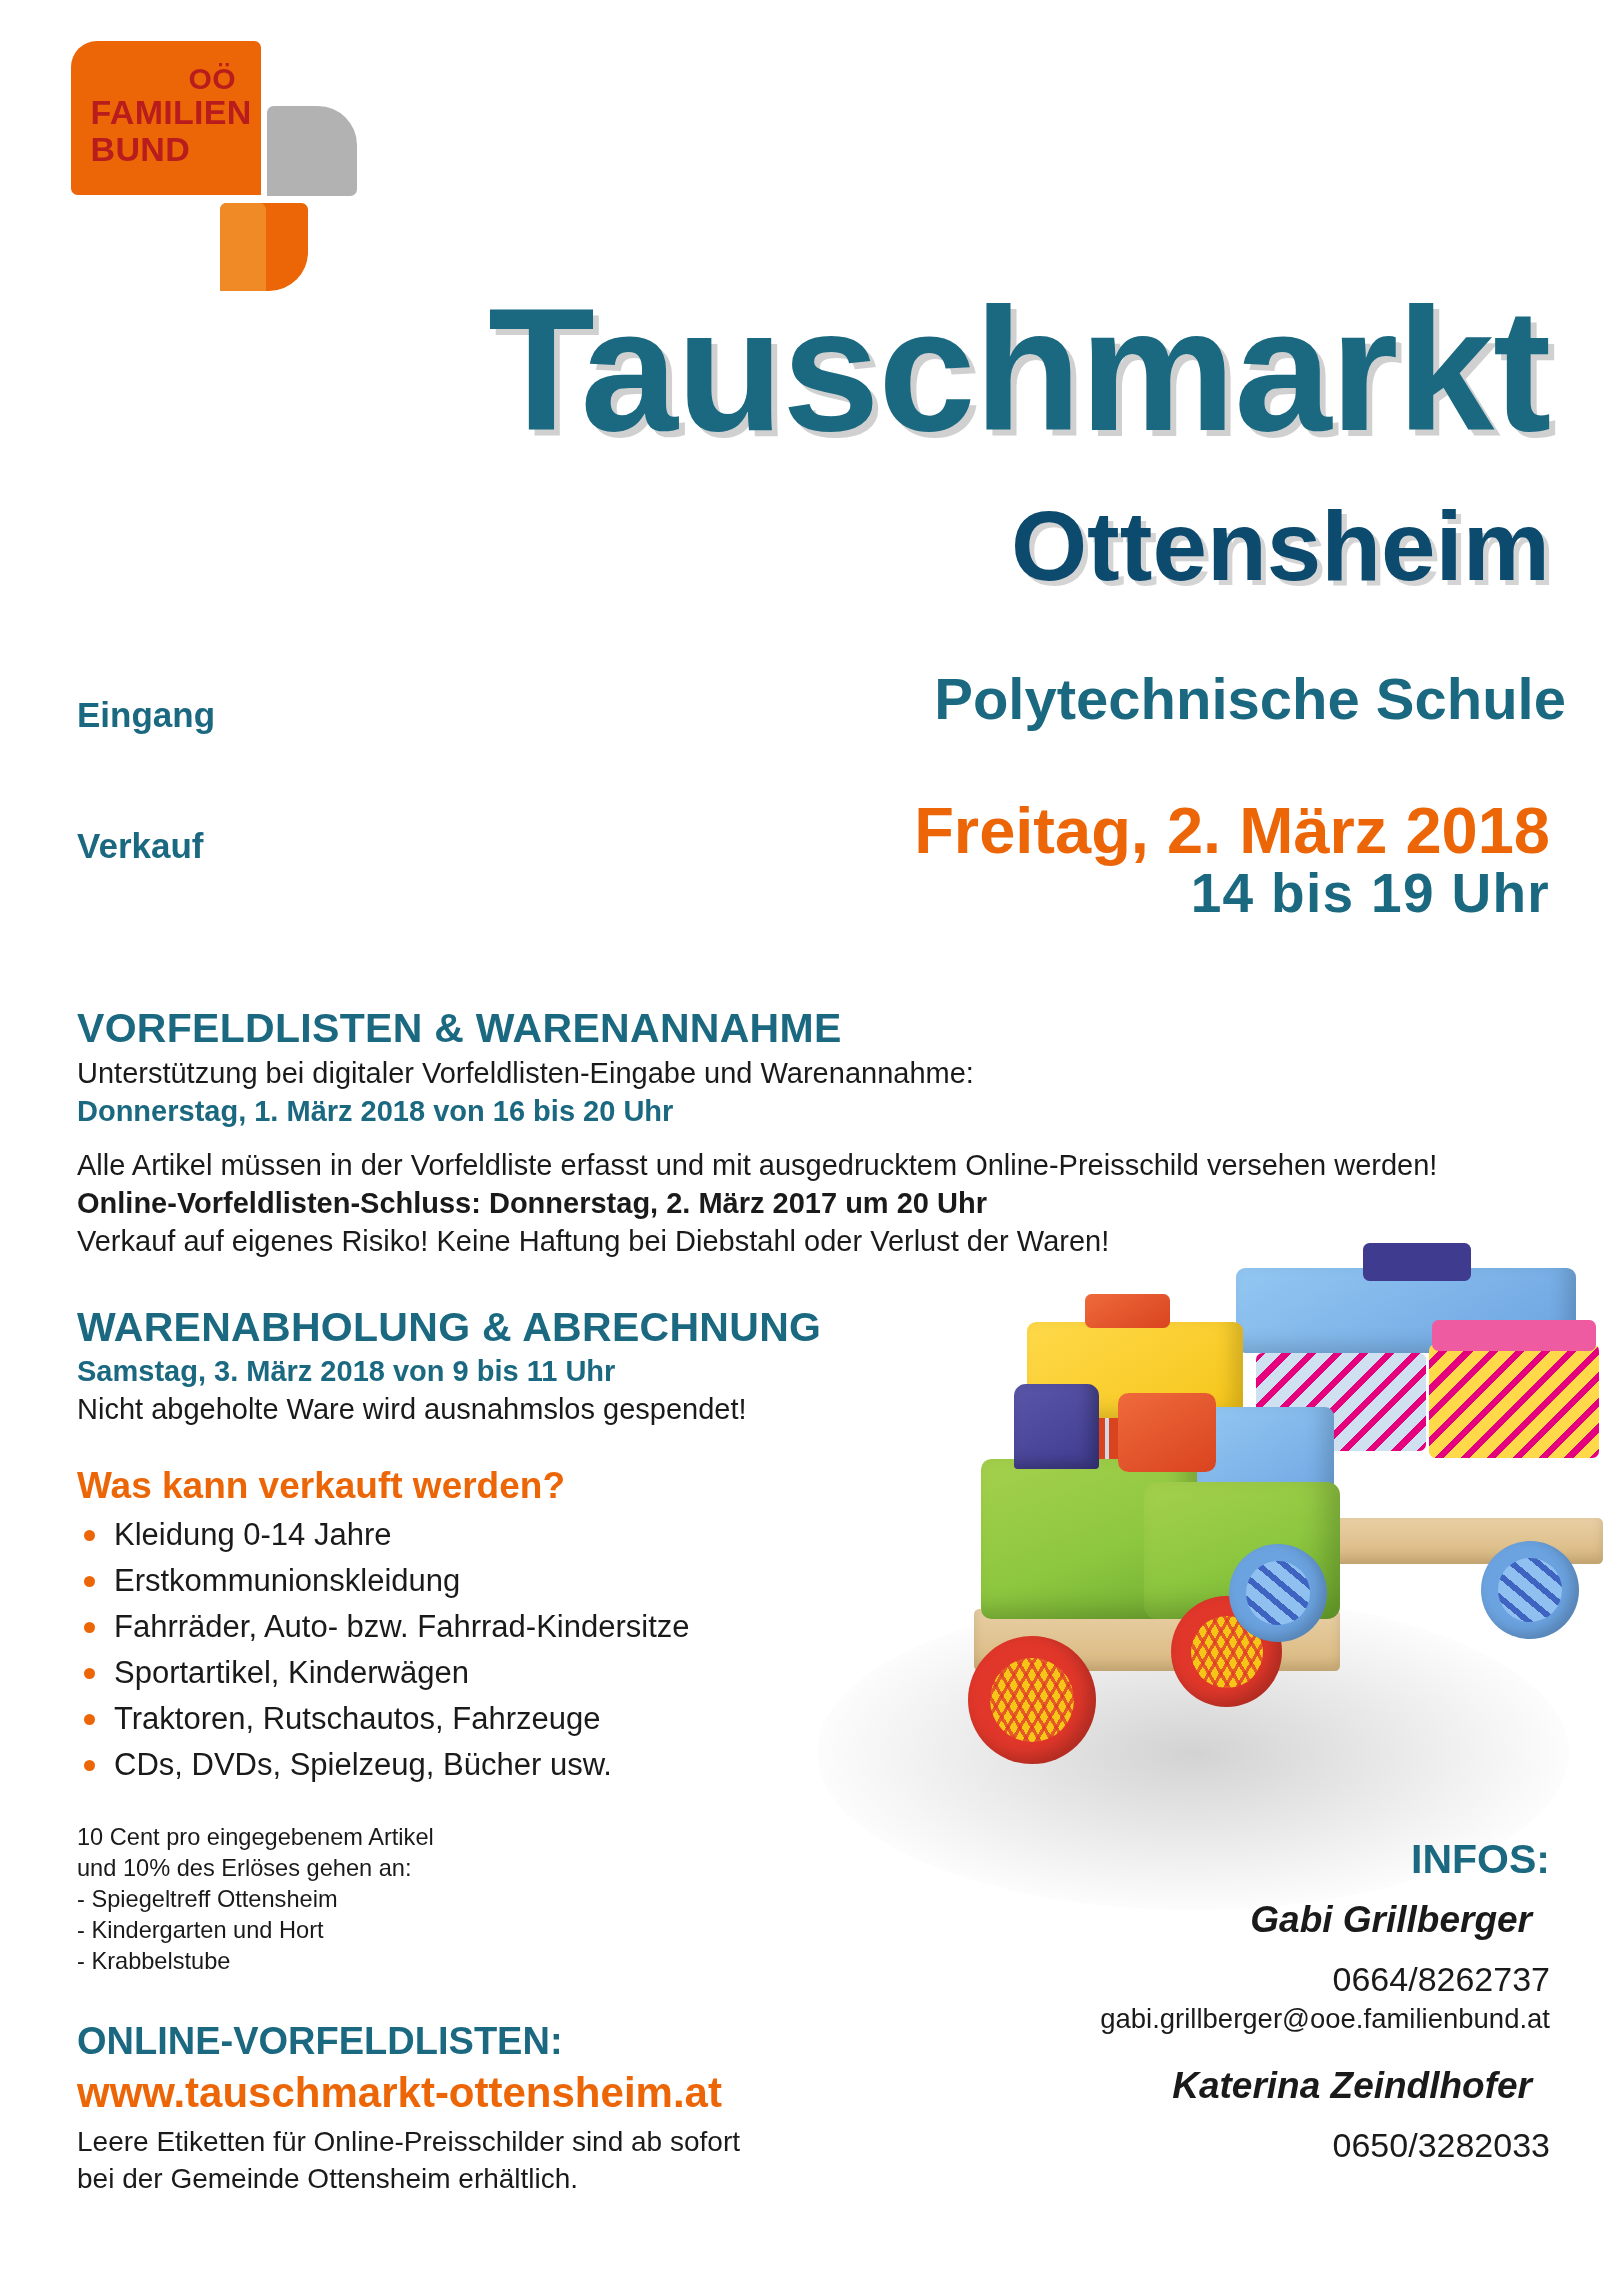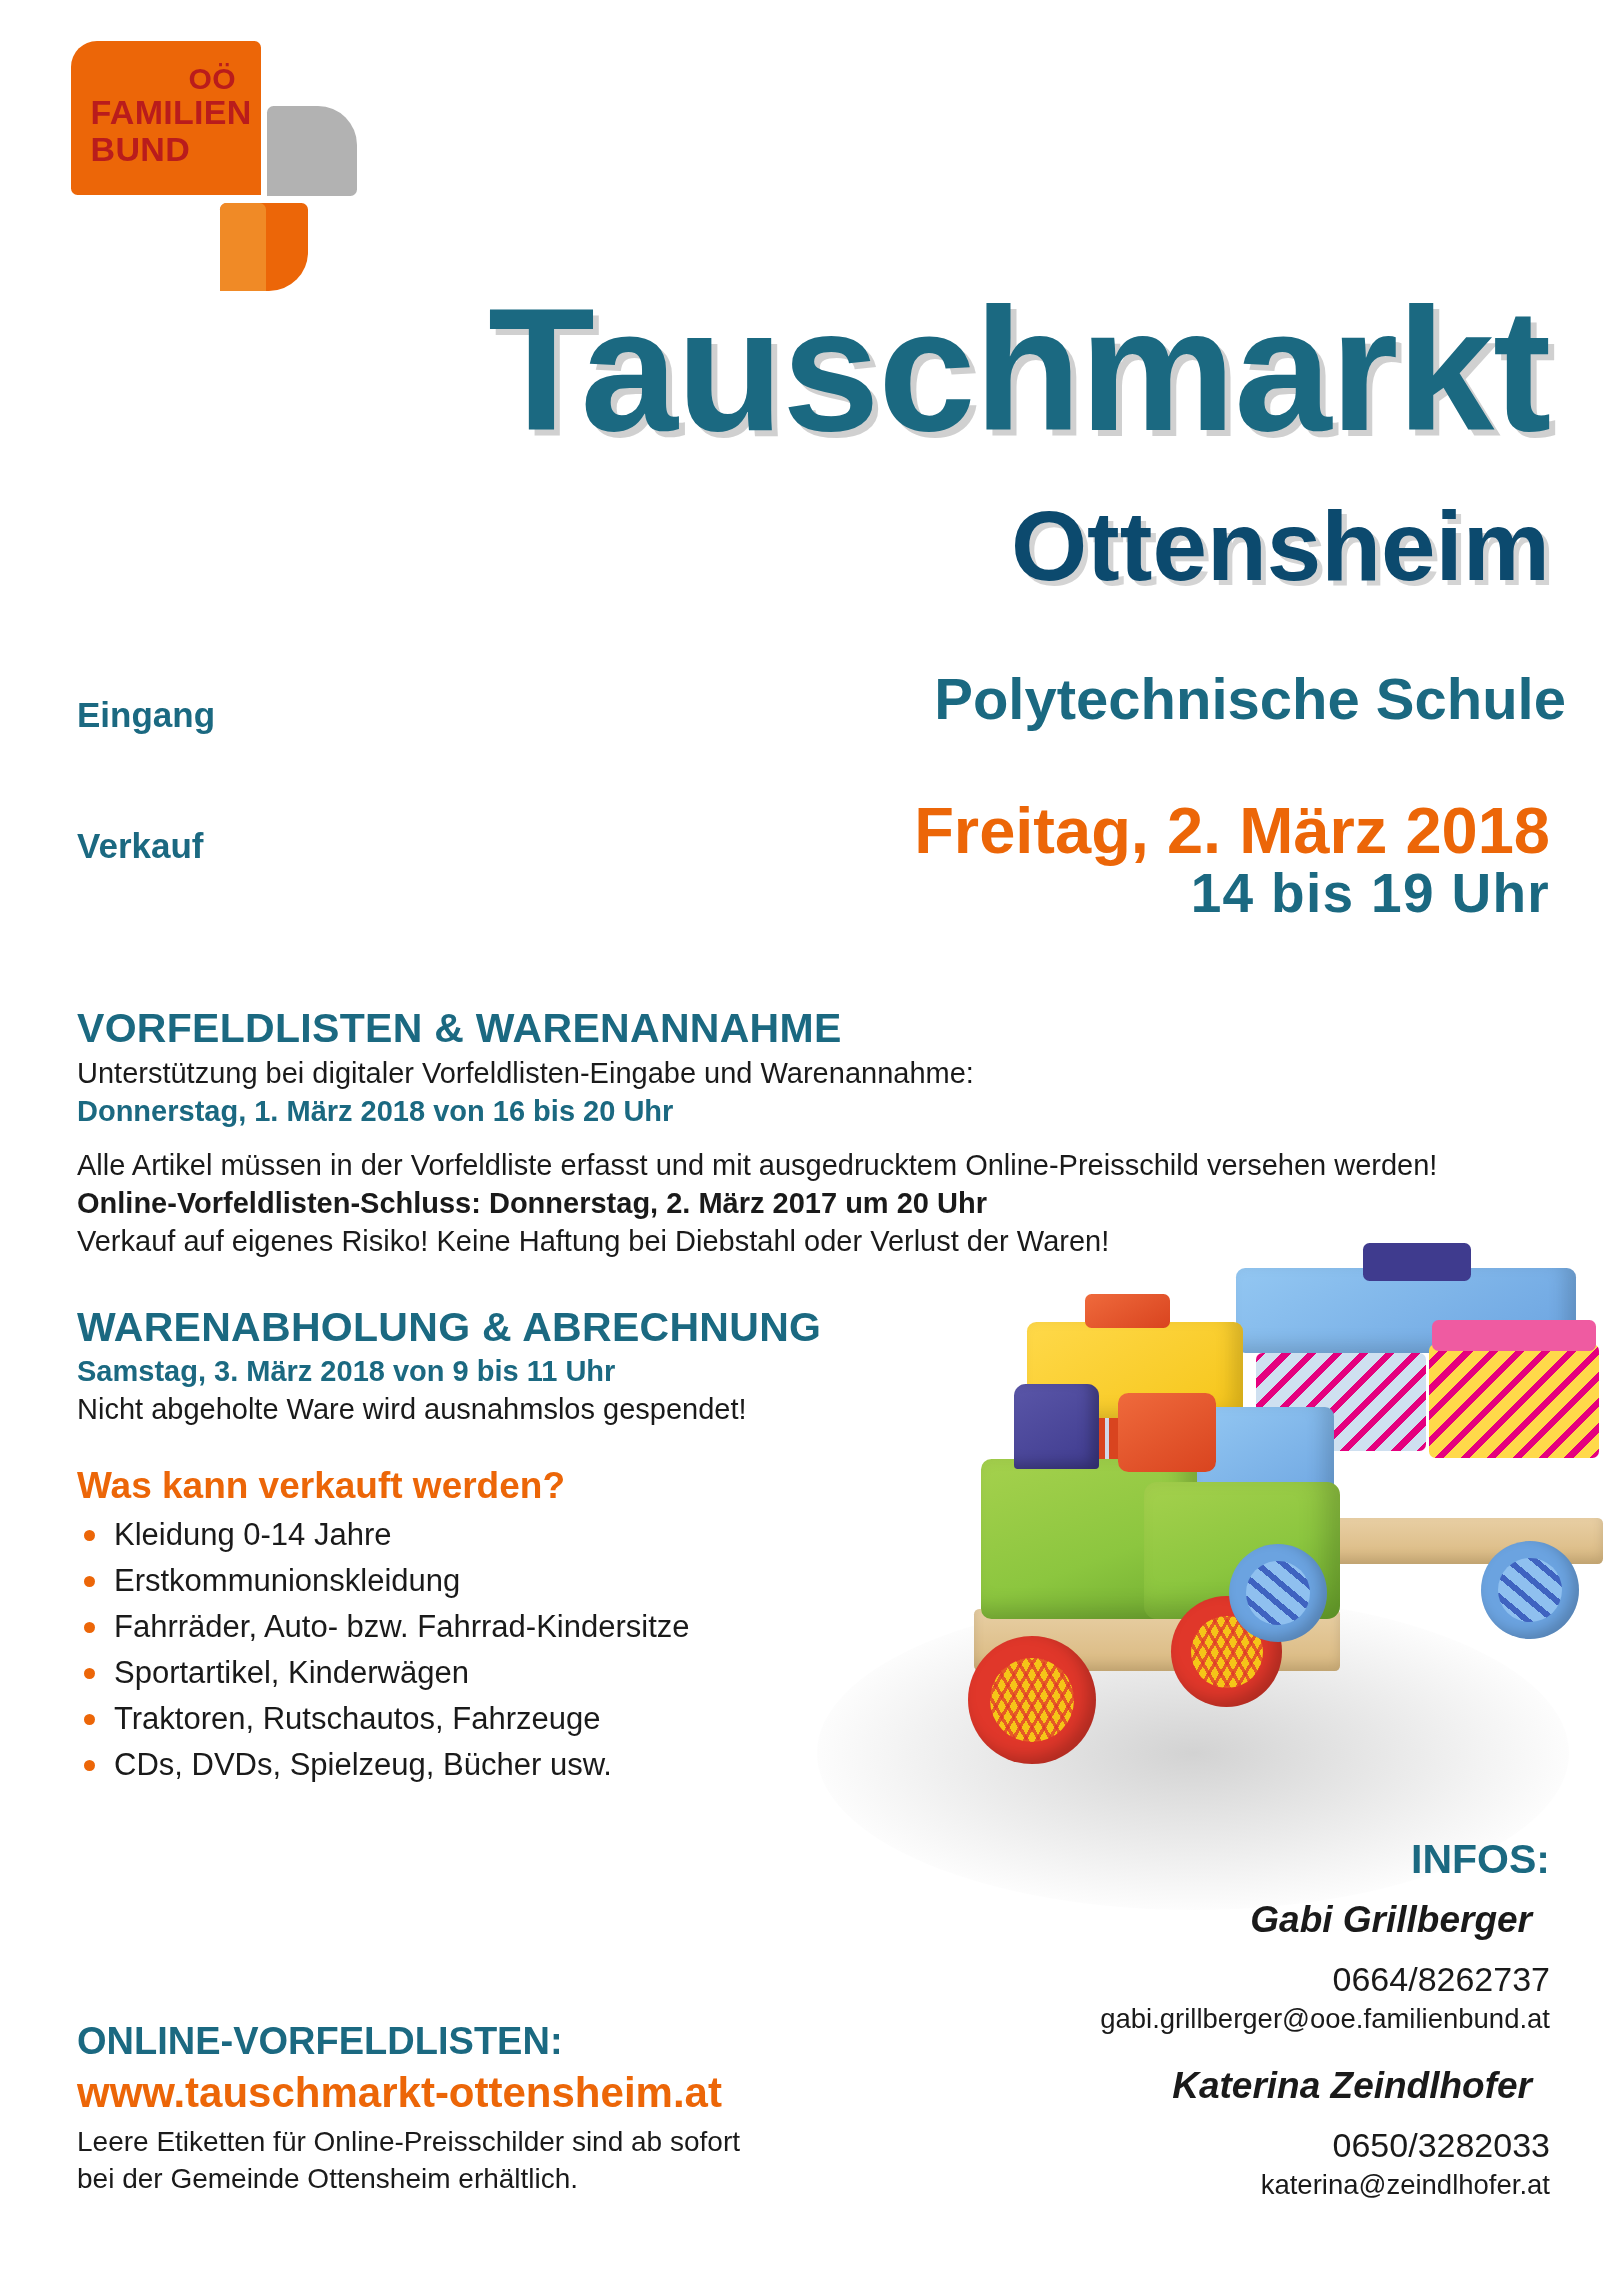--- a/index.html
+++ b/index.html
@@ -487,35 +487,41 @@
       <ul class="sell-list">
         <li>Kleidung 0-14 Jahre</li>
         <li>Erstkommunionskleidung</li>
         <li>Fahrräder, Auto- bzw. Fahrrad-Kindersitze</li>
         <li>Sportartikel, Kinderwägen</li>
         <li>Traktoren, Rutschautos, Fahrzeuge</li>
         <li>CDs, DVDs, Spielzeug, Bücher usw.</li>
       </ul>
     </section>
 
+    <div class="small-note">
+      <div>10 Cent pro eingegebenem Artikel</div>
+      <div>und 10% des Erlöses gehen an:</div>
+      <div>- Spiegeltreff Ottensheim</div>
+      <div>- Kindergarten und Hort</div>
+      <div>- Krabbelstube</div>
+    </div>
   </div>
 
   <div class="online-block">
     <p class="online-head">ONLINE-VORFELDLISTEN:</p>
     <p class="online-url">www.tauschmarkt-ottensheim.at</p>
     <p class="online-note">Leere Etiketten für Online-Preisschilder sind ab sofort</p>
     <p class="online-note">bei der Gemeinde Ottensheim  erhältlich.</p>
   </div>
 
   <div class="infos">
     <p class="infos-head">INFOS:</p>
 
     <p class="infos-name">Gabi Grillberger</p>
     <p class="infos-phone">0664/8262737</p>
     <p class="infos-mail">gabi.grillberger@ooe.familienbund.at</p>
 
     <p class="infos-name">Katerina Zeindlhofer</p>
     <p class="infos-phone">0650/3282033</p>
-    <p class="infos-mail">katerina@zeindlhofer.at</p>
   </div>
 
 </div>
 
 
 </body></html>

